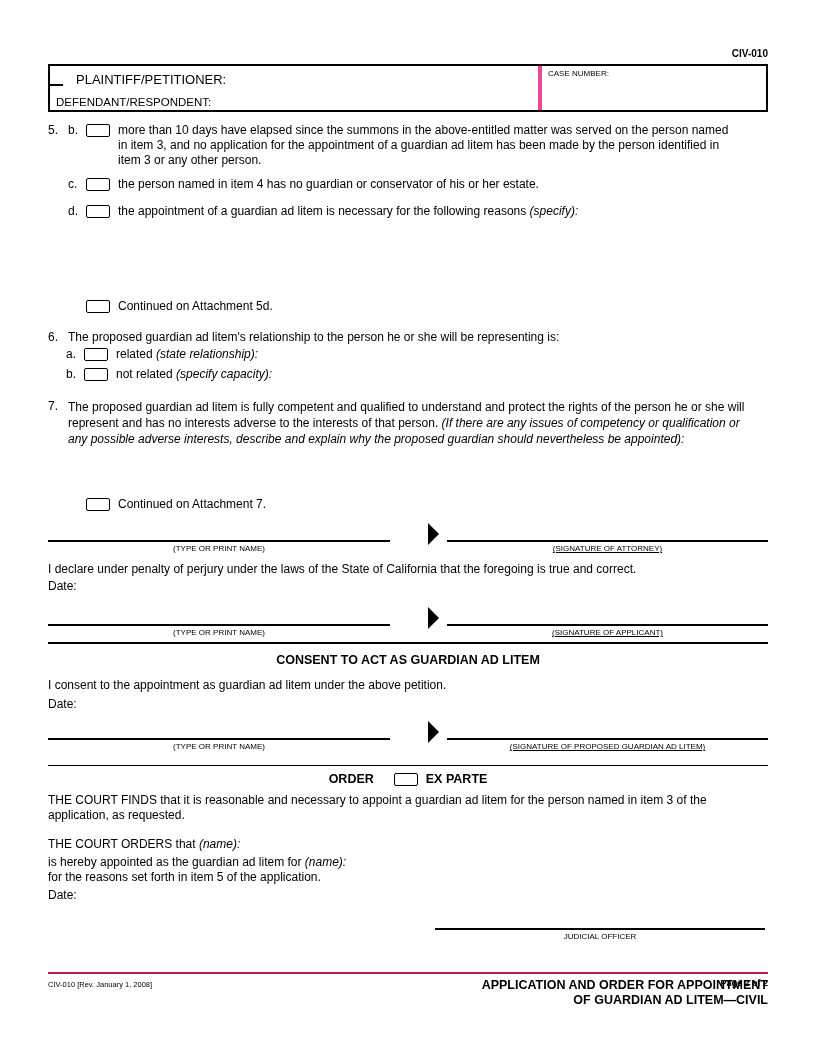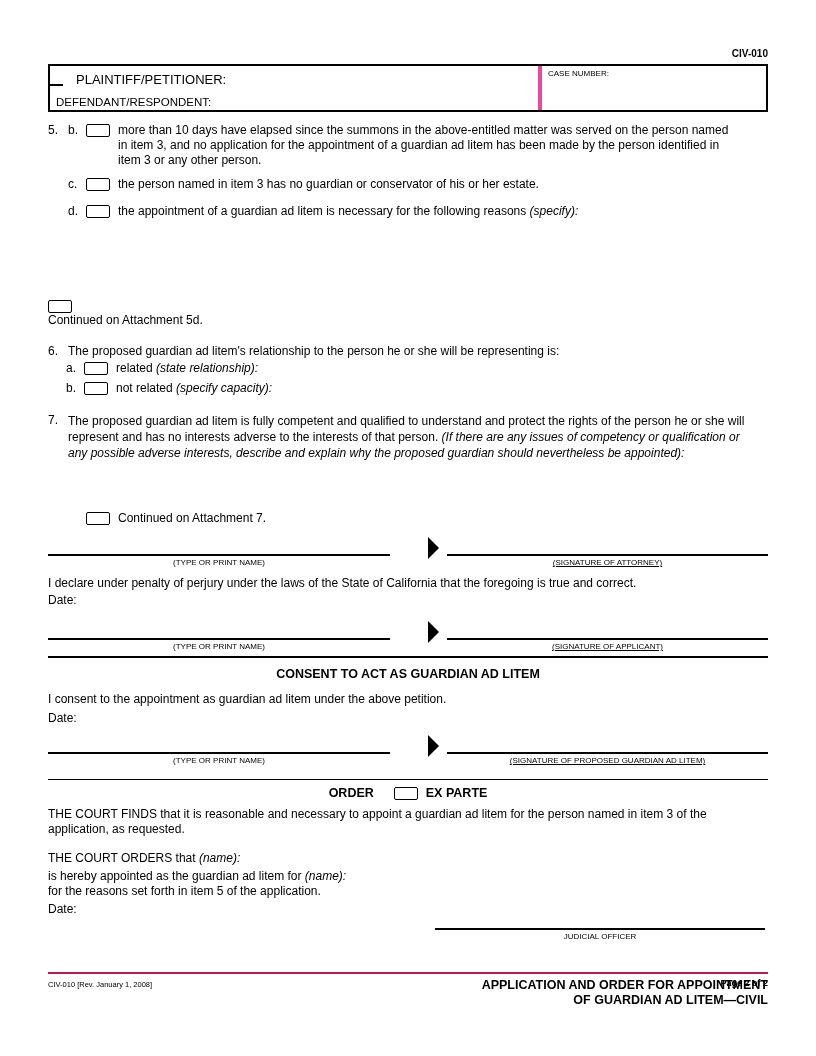--- a/index.html
+++ b/index.html
@@ -106,31 +106,31 @@
         <div class="lh">more than 10 days have elapsed since the summons in the above-entitled matter was served on the person named</div>
         <div class="lh">in item 3, and no application for the appointment of a guardian ad litem has been made by the person identified in</div>
         <div class="lh">item 3 or any other person.</div>
       </div>
     </div>
 
     <div class="row" style="margin-top:9px;">
       <div class="num"></div>
       <div class="letter">c.</div>
       <div class="checkbox"></div>
-      <div class="txt">the person named in item 3 has no guardian or conservator of his or her estate.</div>
+      <div class="txt">the person named in item 4 has no guardian or conservator of his or her estate.</div>
     </div>
 
     <div class="row" style="margin-top:12px;">
       <div class="num"></div>
       <div class="letter">d.</div>
       <div class="checkbox"></div>
       <div class="txt"><span>the appointment of a guardian ad litem is necessary for the following reasons </span><span class="it">(specify):</span></div>
     </div>
 
-    <div class="row" style="margin-top:80px;flex-direction:column;">
+    <div class="row" style="margin-top:80px;">
       <div class="indent38"></div>
       <div class="checkbox"></div>
       <div class="txt">Continued on Attachment 5d.</div>
     </div>
 
     <div class="row" style="margin-top:16px;">
       <div class="num">6.</div>
       <div class="txt">The proposed guardian ad litem's relationship to the person he or she will be representing is:</div>
     </div>
     <div class="row" style="margin-top:2px;">

